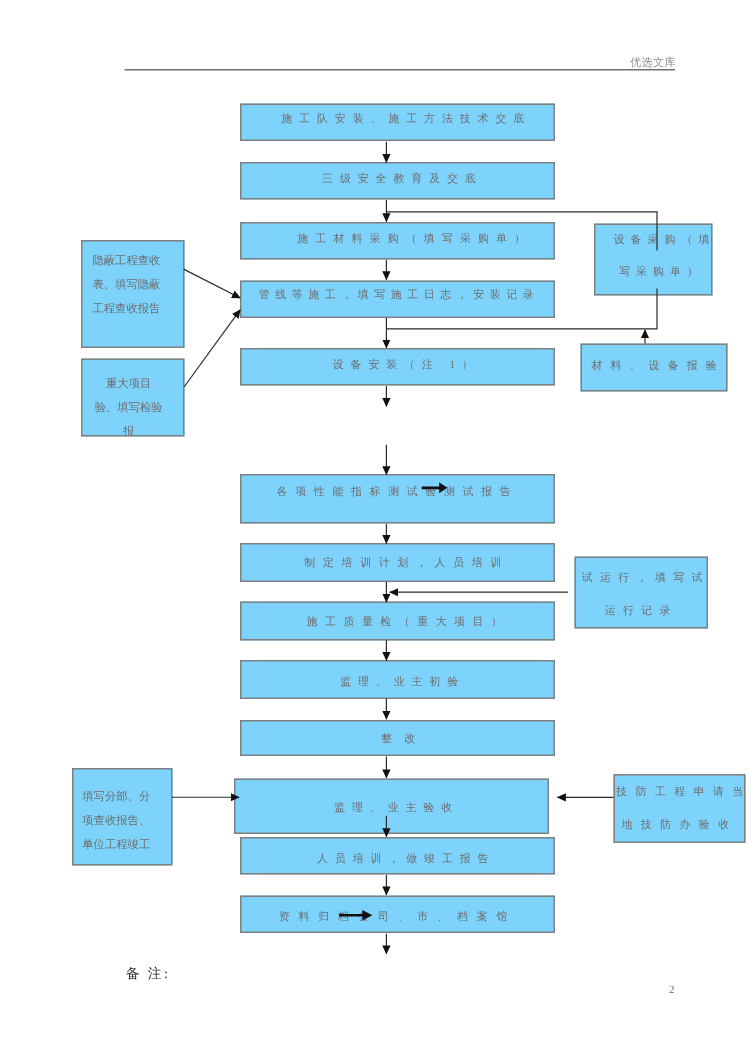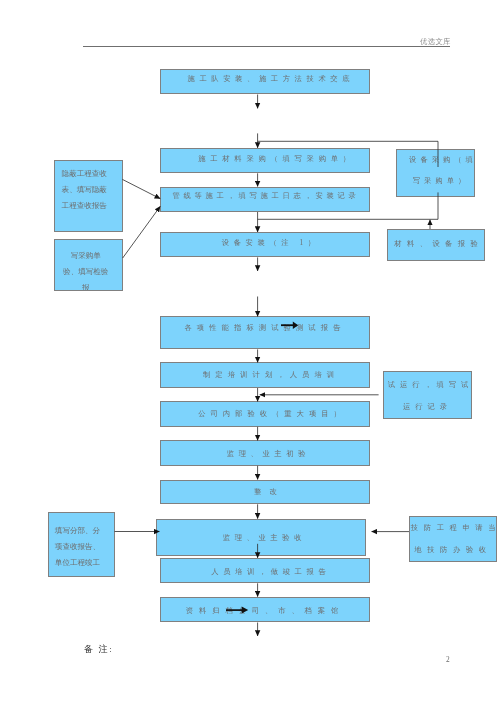--- a/index.html
+++ b/index.html
@@ -34,37 +34,40 @@
 <body>
 
 <div id="page">
 
   <div class="hdr-text">优选文库</div>
   <div class="hdr-rule"></div>
 
   <div class="node main" style="left:160px;top:69.2px;width:210px;height:25.3px;">
     <div class="txt" style="margin-top:-2.7px;">施工队安装、施工方法技术交底</div>
   </div>
+  <div class="node main" style="left:160px;top:108.3px;width:210px;height:25.1px;">
+    <div class="txt" style="text-indent:6.5px;margin-top:-2.30px;">三级安全教育及交底</div>
+  </div>
   <div class="node main" style="left:160px;top:147.8px;width:210px;height:25.5px;">
     <div class="txt" style="letter-spacing:4.75px;text-indent:23px;">施工材料采购（填写采购单）</div>
   </div>
   <div class="node main" style="left:160px;top:186.5px;width:210px;height:25.5px;">
     <div class="txt" style="margin-top:-3.00px;letter-spacing:3.7px;text-indent:2.0px;white-space:nowrap;">管线等施工，填写施工日志，安装记录</div>
   </div>
   <div class="node main" style="left:160px;top:232px;width:210px;height:25.4px;">
     <div class="txt" style="margin-top:-2.10px;">设备安装（注 1）</div>
   </div>
   <div class="node main" style="left:160px;top:316.4px;width:210px;height:33px;">
     <div class="txt" style="top:6.9px;transform:none;margin-top:0;letter-spacing:5.1px;text-indent:0px;white-space:nowrap;">各项性能指标测试验测试报告</div>
   </div>
   <div class="node main" style="left:160px;top:362.3px;width:210px;height:25.7px;">
     <div class="txt" style="letter-spacing:5.1px;text-indent:12.2px;margin-top:-0.20px;">制定培训计划，人员培训</div>
   </div>
   <div class="node main" style="left:160px;top:401.4px;width:210px;height:25.4px;">
-    <div class="txt" style="letter-spacing:5.0px;text-indent:14px;margin-top:-0.30px;">公司内部验收（重大项目）</div>
+    <div class="txt" style="letter-spacing:5.0px;text-indent:14px;margin-top:-0.30px;">施工质量检（重大项目）</div>
   </div>
   <div class="node main" style="left:160px;top:440.3px;width:210px;height:25.5px;">
     <div class="txt" style="text-indent:6.8px;margin-top:0.50px;">监理、业主初验</div>
   </div>
   <div class="node main" style="left:160px;top:479.5px;width:210px;height:24.8px;">
     <div class="txt" style="letter-spacing:8.2px;text-indent:9px;margin-top:0.20px;">整改</div>
   </div>
   <div class="node main" style="left:156px;top:518.6px;width:210px;height:37px;">
     <div class="txt" style="text-indent:6.8px;margin-top:1.40px;">监理、业主验收</div>
   </div>
@@ -74,21 +77,21 @@
   <div class="node main" style="left:160px;top:596.6px;width:210px;height:25.9px;">
     <div class="txt" style="margin-top:1.10px;letter-spacing:5.9px;text-indent:0px;white-space:nowrap;">资料归档公司、市、档案馆</div>
   </div>
 
   <div class="node side" style="left:54px;top:160px;width:68.5px;height:72px;">
     <div class="txt" style="top:4.6px;padding-right:8px;">隐蔽工程查收
 表、填写隐蔽
 工程查收报告</div>
   </div>
   <div class="node side" style="left:54px;top:238.5px;width:68.5px;height:52px;">
-    <div class="txt" style="top:8.2px;padding-right:5px;">写采购单
+    <div class="txt" style="top:8.2px;padding-right:5px;">重大项目
 验、填写检验
 报</div>
   </div>
   <div class="node side2" style="left:396px;top:149px;width:79px;height:48px;">
     <div class="txt" style="top:0.3px;left:5.5px;right:-5.5px;line-height:20.3px;white-space:pre;">设备采购（填
 写采购单）</div>
   </div>
   <div class="node side2" style="left:387px;top:229px;width:98px;height:31.5px;">
     <div class="txt" style="top:9.5px;letter-spacing:5.4px;text-indent:5.5px;line-height:1;">材料、设备报验</div>
   </div>

